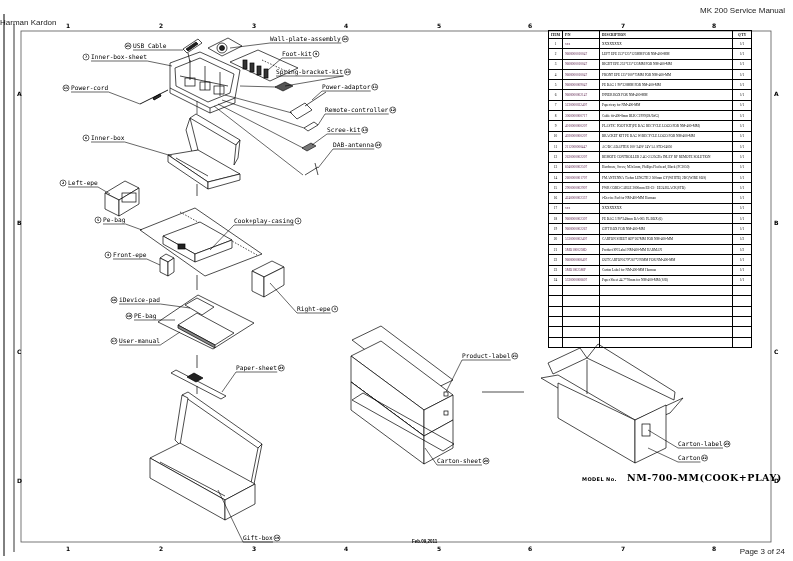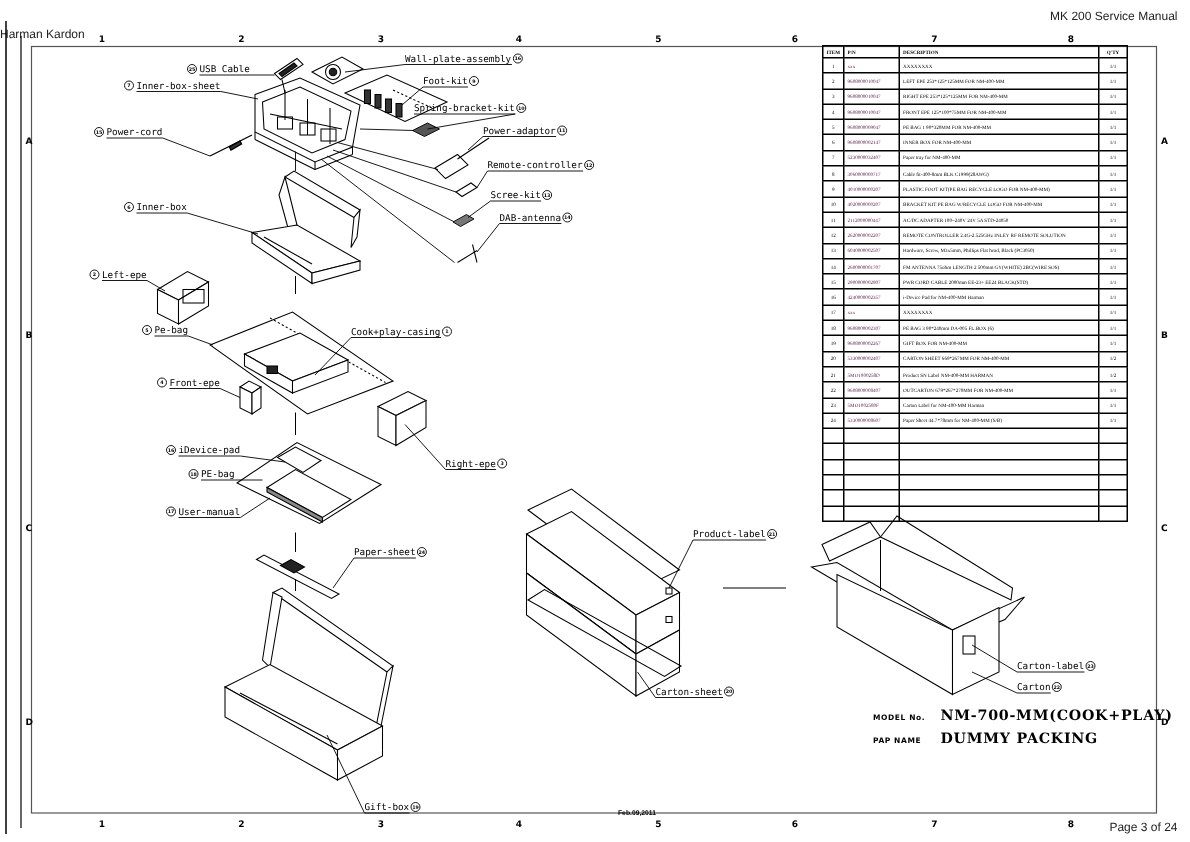--- a/index.html
+++ b/index.html
@@ -605,20 +605,16 @@
         <td class="c-qty"></td>
       </tr>
     </tbody>
 </table>
 
 <div class="title-block">
   <div class="tb-row">
     <span class="tb-key">MODEL No.</span>
     <span class="tb-val">NM-700-MM(COOK+PLAY)</span>
   </div>
-  <div class="tb-row">
-    <span class="tb-key">PAP NAME</span>
-    <span class="tb-val">DUMMY PACKING</span>
-  </div>
 </div>
 
 <div class="date-note">Feb.09,2011</div>
 <div class="footer-page">Page 3 of 24</div>
 
 </body></html>

